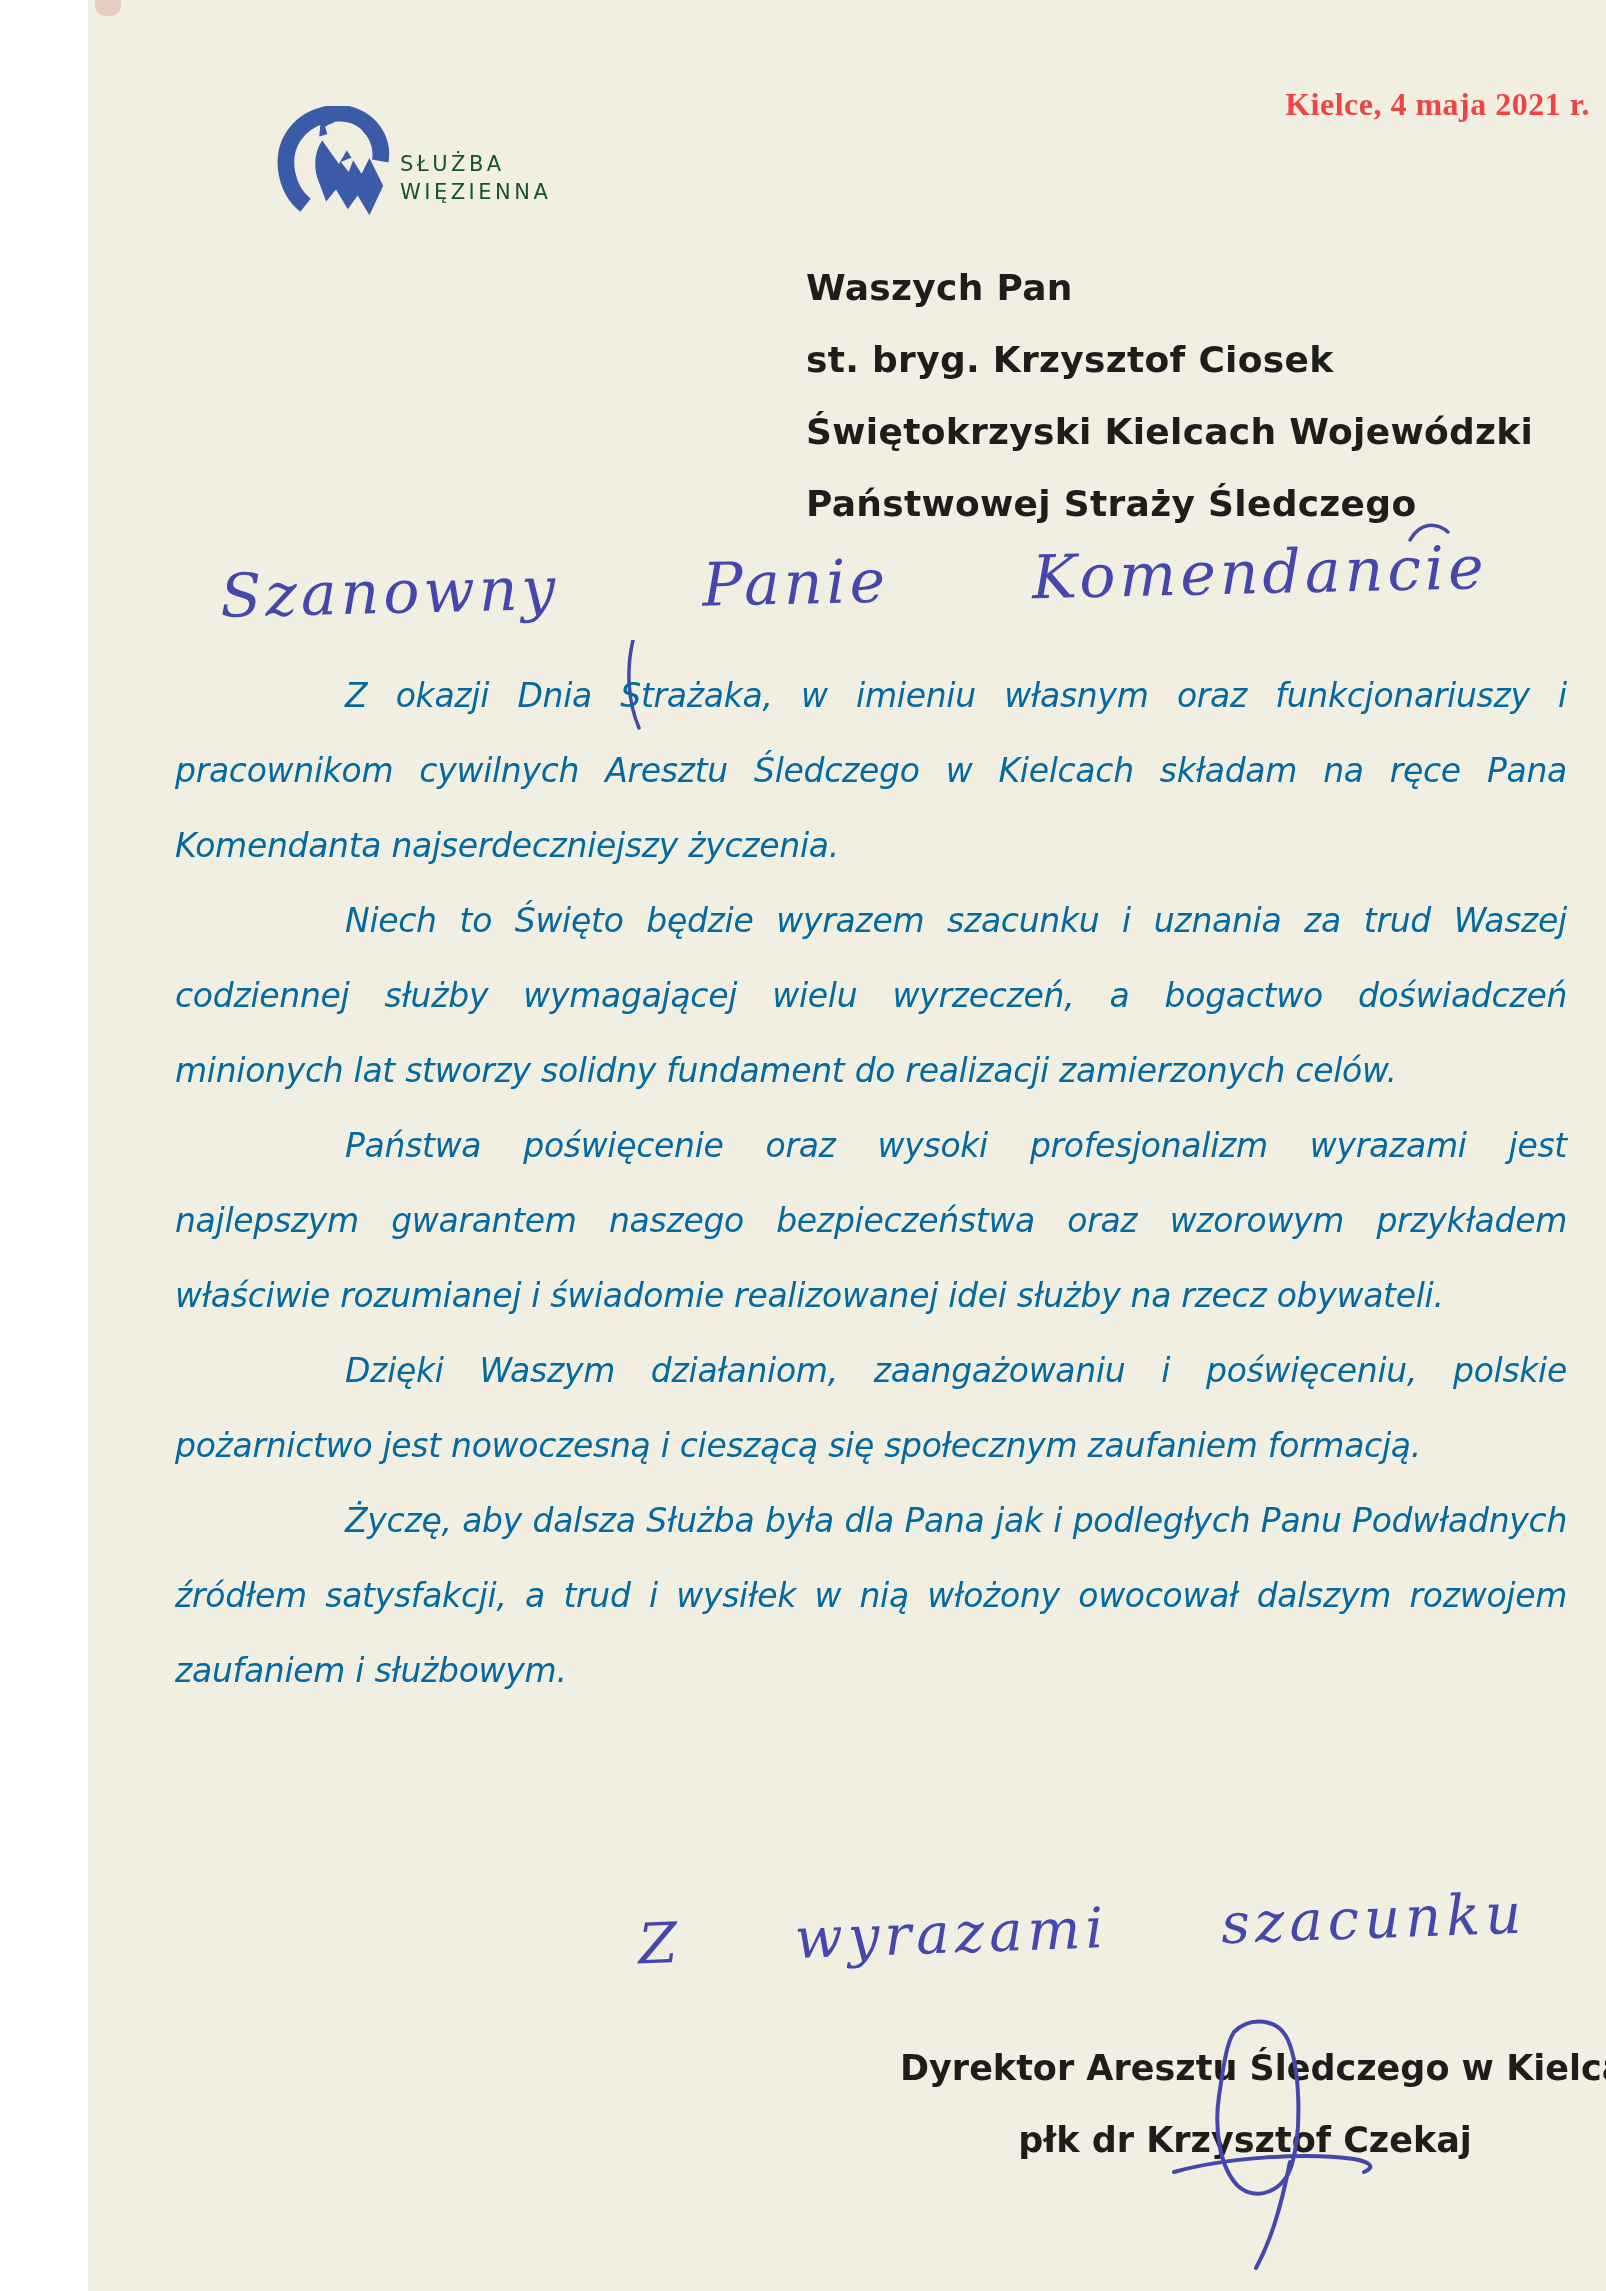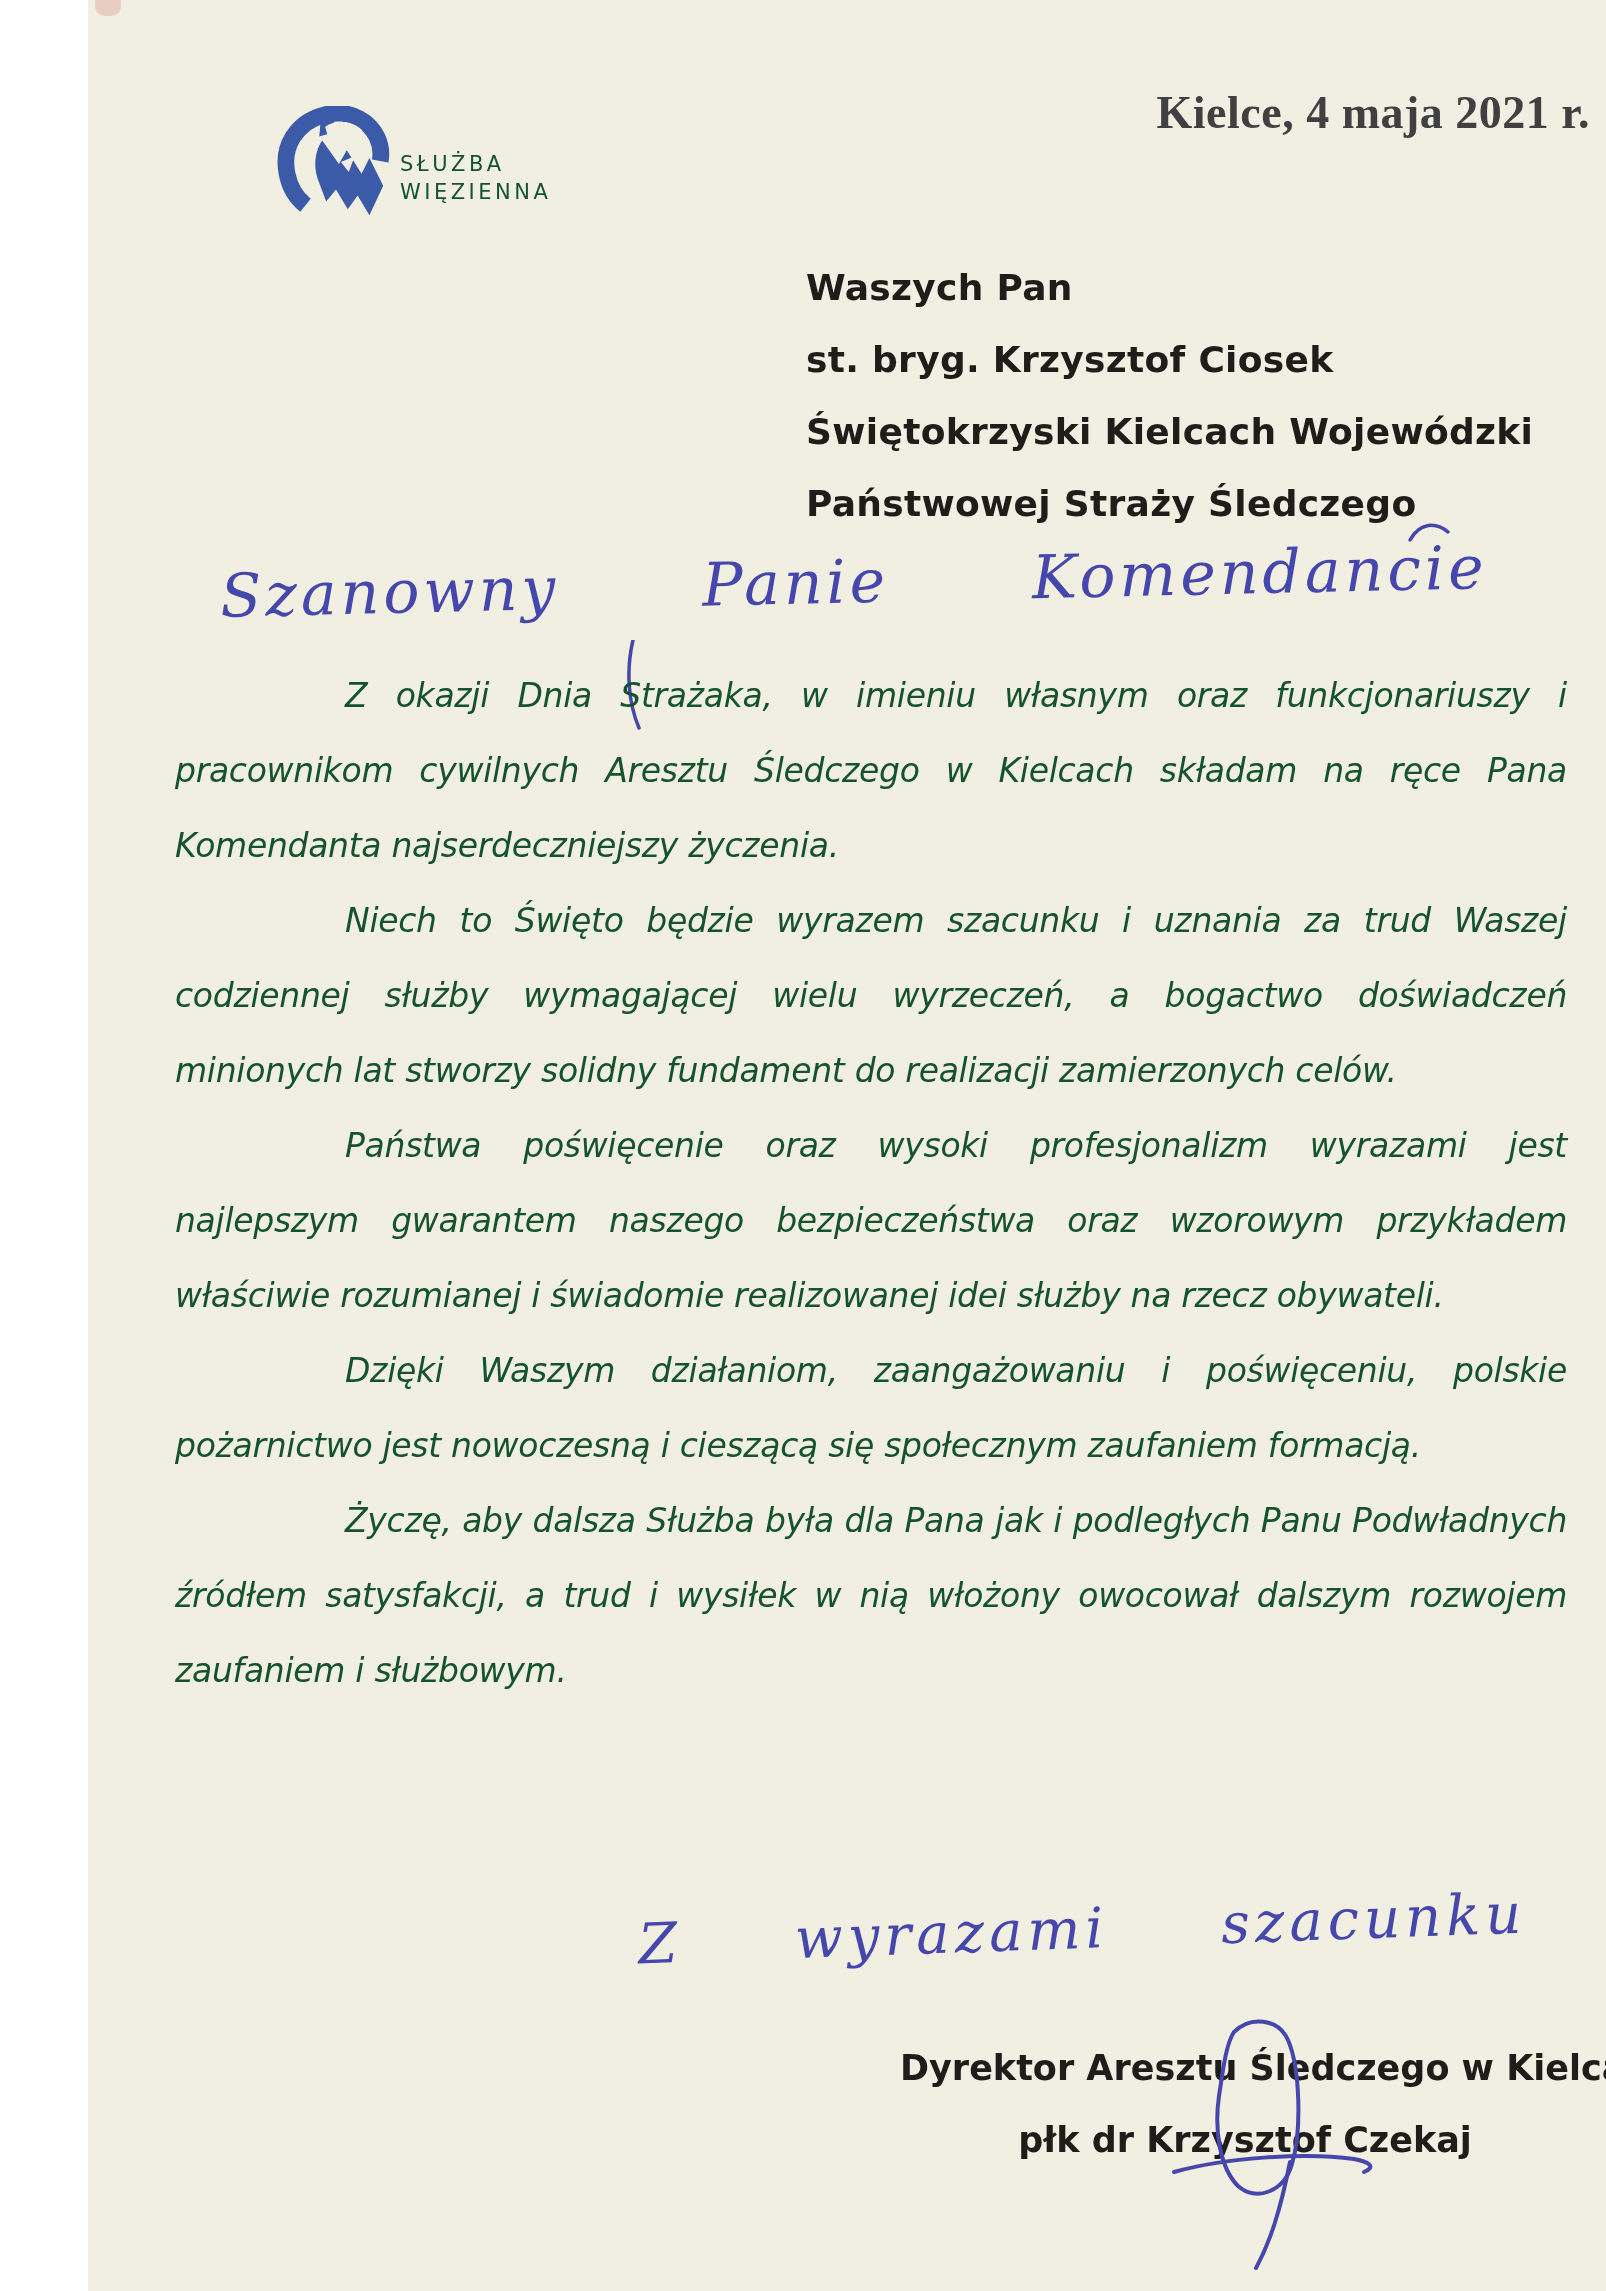--- a/index.html
+++ b/index.html
@@ -24,42 +24,42 @@
   .logo svg{position:absolute;left:0;top:0;}
   .logo-label{
     position:absolute;left:124px;top:44px;
     color:#14532d;font-size:21px;font-weight:500;
     letter-spacing:3.5px;line-height:28px;white-space:pre-line;
   }
   
   .dateline{
     position:absolute;top:86px;right:16px;
     font-family:"Liberation Serif",serif;font-weight:bold;
-    font-size:46px;color:#404040;letter-spacing:.5px;
+    font-size:32px;color:#ef4444;letter-spacing:.5px;
   }
   
   .recipient{
     position:absolute;left:806px;top:252px;
     font-weight:bold;font-size:36px;line-height:72px;
     color:#1f1d1a;letter-spacing:.3px;white-space:nowrap;
   }
   
   .salutation{
     position:absolute;left:220px;top:546px;width:1300px;
     font-family:"DejaVu Serif",serif;font-style:italic;
     font-size:60px;color:#4547ac;
     letter-spacing:4px;word-spacing:120px;white-space:nowrap;
     transform:rotate(-1.3deg);
   }
   .flourish{position:absolute;pointer-events:none;}
   
   .body-text{
     position:absolute;left:175px;top:658px;width:1392px;
     font-style:italic;font-size:33px;line-height:75px;
-    letter-spacing:-.3px;color:#14532d;text-align:justify;
+    letter-spacing:-.3px;color:#0369a1;text-align:justify;
   }
   .body-text p{margin:0;text-indent:170px;}
   
   .closing{
     position:absolute;left:638px;top:1896px;
     font-family:"DejaVu Serif",serif;font-style:italic;
     font-size:56px;color:#4547ac;
     letter-spacing:5px;word-spacing:90px;white-space:nowrap;
     transform:rotate(-2deg);
   }

